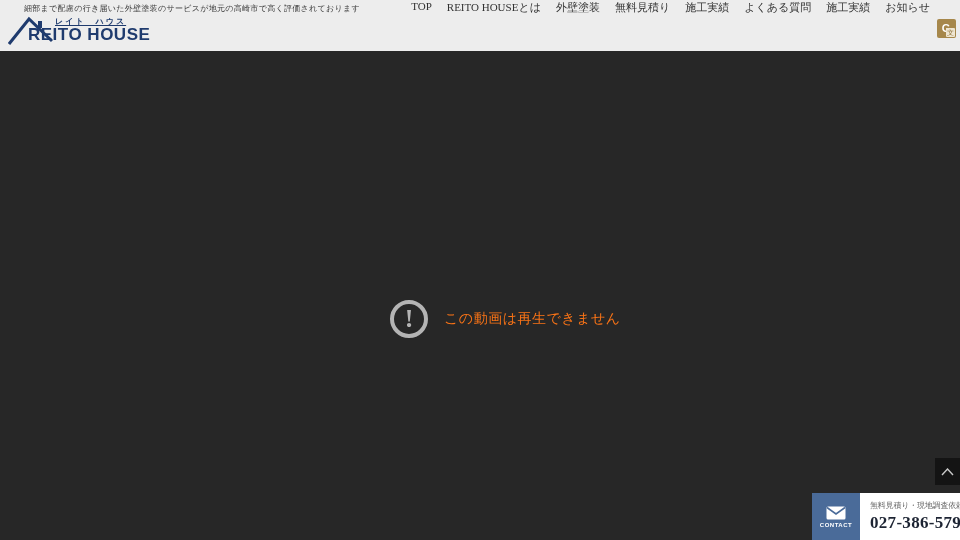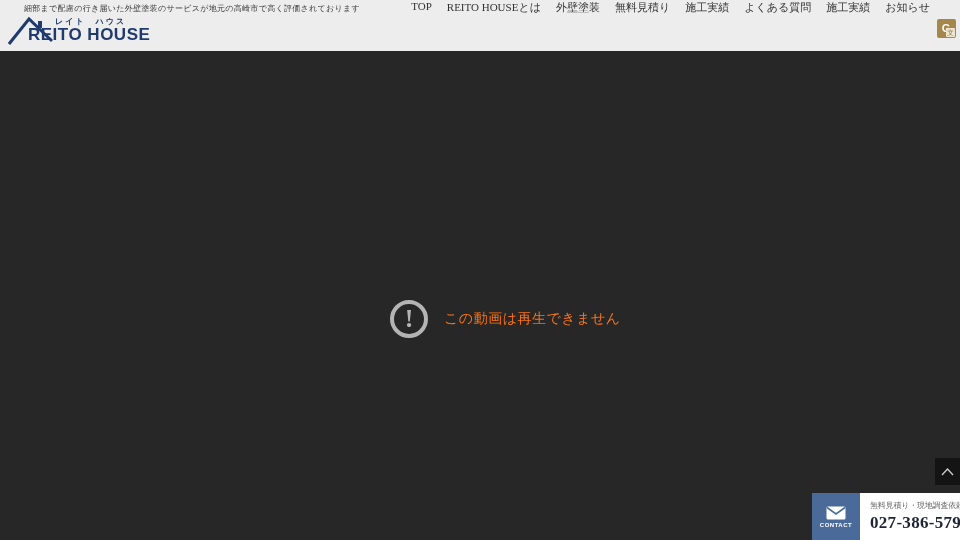--- a/index.html
+++ b/index.html
@@ -19,20 +19,21 @@
   
   .logo {
     position:absolute; top:15px; left:8px; width:130px; height:32px;
     cursor:pointer;
   }
   .logo-roof { position:absolute; left:0; top:0; }
   .logo-kana {
     position:absolute; top:1px; left:47px;
     font-size:8px; font-weight:bold; color:#1f3b6e; letter-spacing:2px;
     white-space:nowrap;
+    text-decoration:underline;
   }
   .logo-text {
     position:absolute; top:10px; left:12px;
     font-size:17px; font-weight:bold; color:#1f3b6e; letter-spacing:.5px;
     white-space:nowrap;
     margin-left:8px;
   }
   
   .main-nav {
     position:absolute; top:0; right:30px; height:51px;

